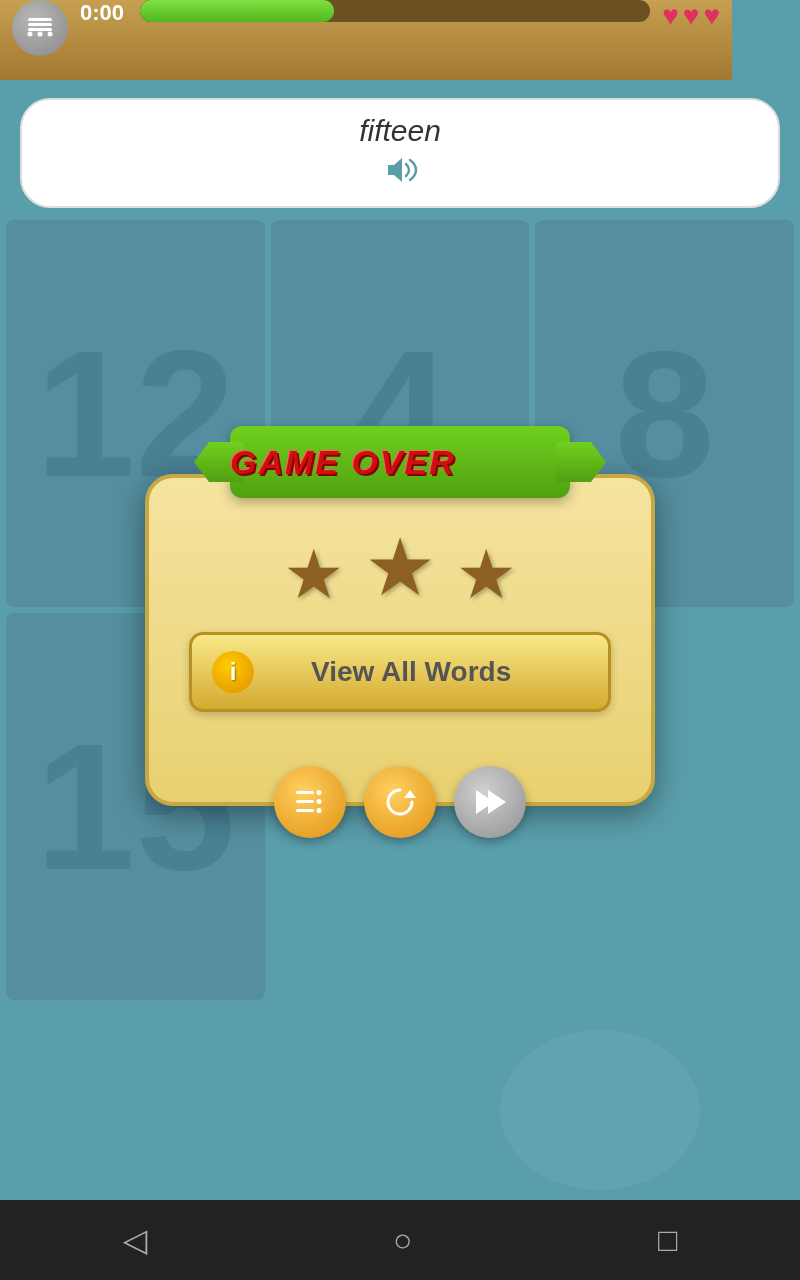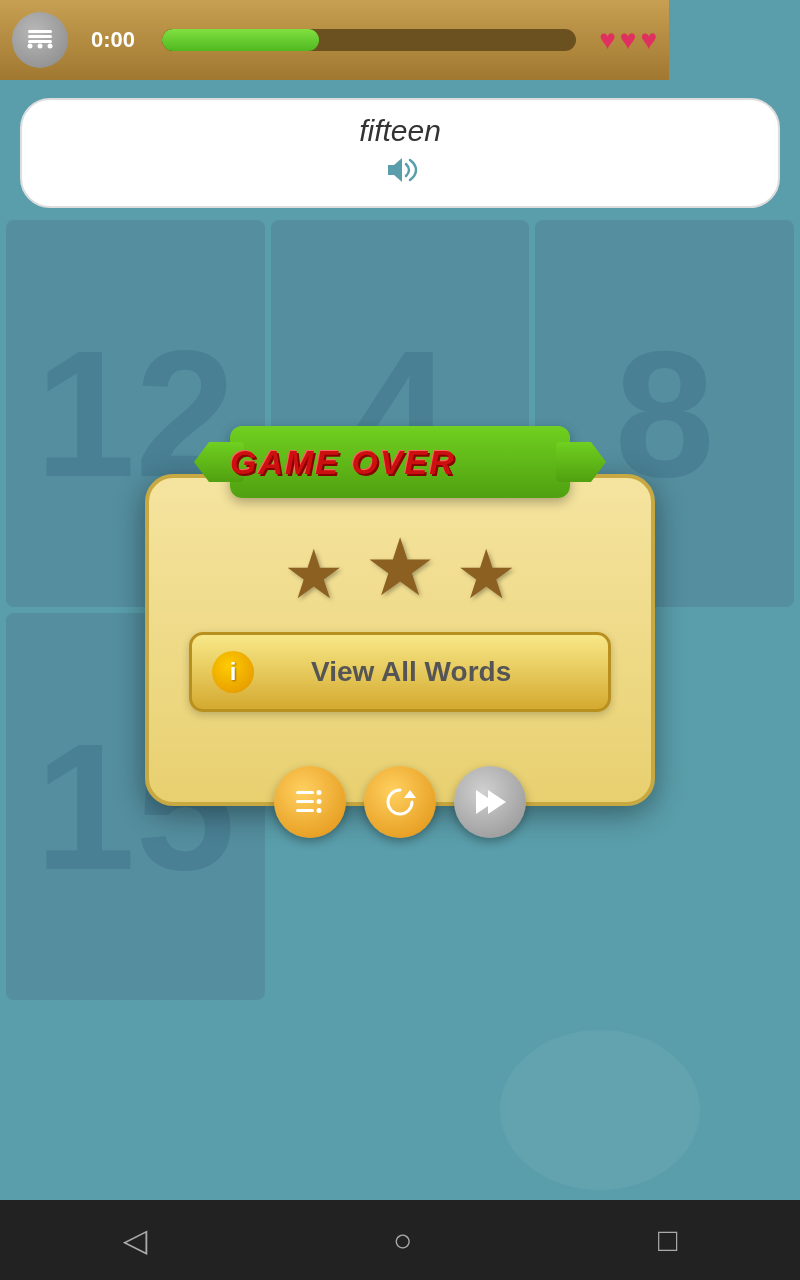--- a/index.html
+++ b/index.html
@@ -7,27 +7,26 @@
       width: 800px;
       height: 1280px;
       overflow: hidden;
       background: #5a9eab;
       font-family: Arial, sans-serif;
       position: relative;
     }
 
     
     #topbar {
-      width: 669px;
+      width: 732px;
       height: 80px;
       background: linear-gradient(180deg, #c8a052 0%, #a07830 100%);
       display: flex;
-      align-items: center;
       padding: 0 12px;
-      gap: 23px;
+      gap: 12px;
       position: relative;
       z-index: 1;
     }
     #menu-btn {
       width: 56px;
       height: 56px;
       border-radius: 50%;
       background: radial-gradient(circle at 40% 35%, #b8b8b8, #888);
       display: flex;
       align-items: center;

